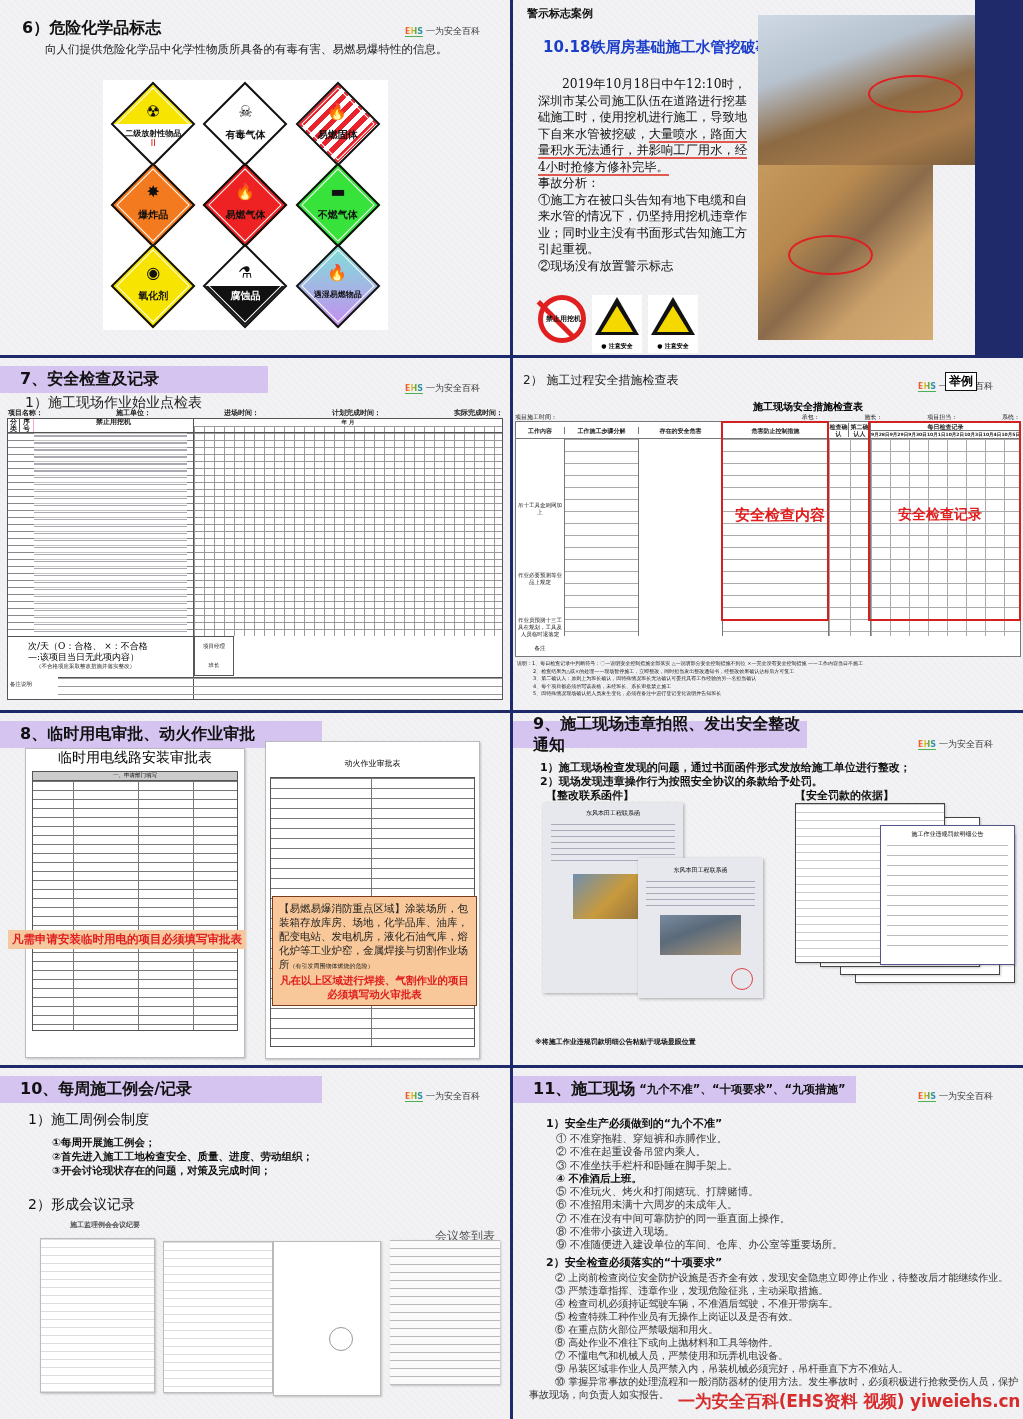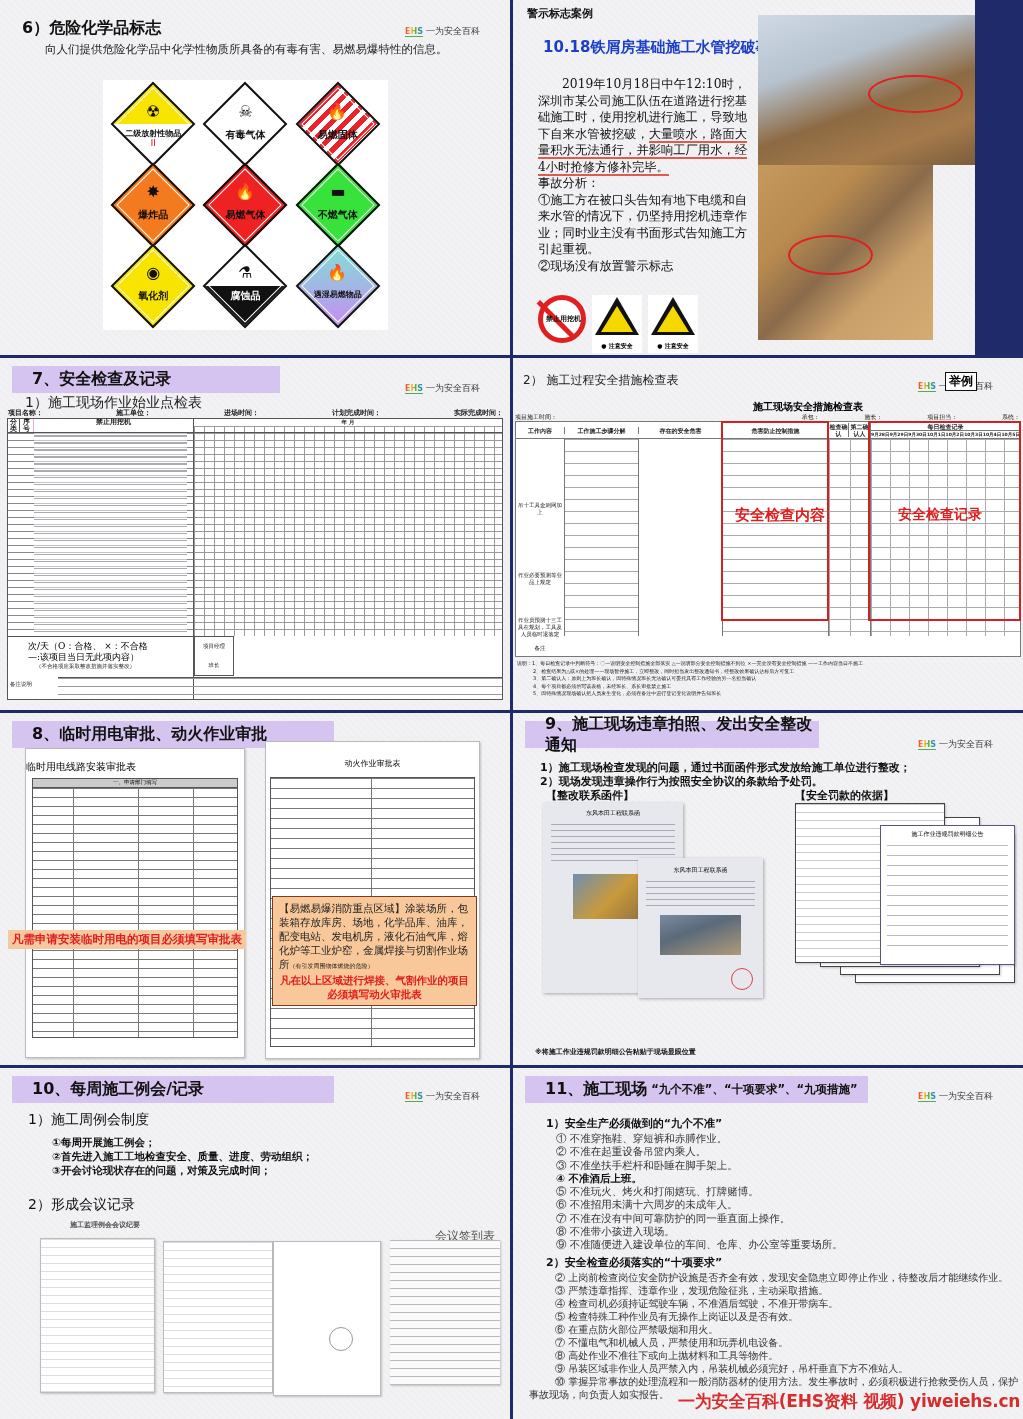--- a/index.html
+++ b/index.html
@@ -8,21 +8,21 @@
 .s1{left:0;top:0;width:510px;height:355px}
 .s2{left:513px;top:0;width:462px;height:355px}
 .s3{left:0;top:358px;width:510px;height:352px}
 .s4{left:513px;top:358px;width:510px;height:352px}
 .s5{left:0;top:713px;width:510px;height:352px}
 .s6{left:513px;top:713px;width:510px;height:352px}
 .s7{left:0;top:1068px;width:510px;height:351px}
 .s8{left:513px;top:1068px;width:510px;height:351px}
 .ehs{position:absolute;right:30px;font-size:9px;color:#333;font-family:"DejaVu Sans",sans-serif;display:flex;align-items:center;gap:3px}
 .ehs .logo{font-weight:bold;font-size:8px;background:linear-gradient(90deg,#e53935,#fbc02d,#43a047,#1e88e5);-webkit-background-clip:text;color:transparent;border-bottom:1px solid #4caf50}
-.band{position:absolute;left:12px;top:8px;height:27px;background:#d5c4f0;padding-left:20px;display:flex;align-items:center;font-weight:bold;font-size:16px;color:#111}
+.band{position:absolute;left:0;top:8px;height:27px;background:#d5c4f0;padding-left:20px;display:flex;align-items:center;font-weight:bold;font-size:16px;color:#111}
 .h-plain{position:absolute;font-weight:bold;color:#111}
 .sub{position:absolute;color:#222}
 
 .signs{position:absolute;left:103px;top:80px;width:285px;height:250px;background:#fff;display:grid;grid-template-columns:repeat(3,1fr);grid-template-rows:repeat(3,1fr);padding:4px}
 .sign{position:relative;display:flex;align-items:center;justify-content:center}
 .diamond{width:60px;height:60px;transform:rotate(45deg);border:2px solid #111;outline:1px solid #fff;outline-offset:-5px}
 .sign .lbl{position:absolute;top:54%;font-size:10px;color:#111;font-family:"DejaVu Serif",serif;font-weight:bold}
 .sign .ic{position:absolute;top:22%;font-size:16px;color:#111}
 
 .case-title{position:absolute;left:30px;top:38px;font-size:15px;font-weight:bold;color:#1a3ec9}
@@ -243,21 +243,21 @@
     <div style="padding-left:16px">4、每个项目都必须填写该表格，未经班长、系长审批禁止施工</div>
     <div style="padding-left:16px">5、因特殊情况现场确认把人员发生变化，必须在备注中进行登记变化说明并告知班长</div>
   </div>
 </section>
 
 <section class="slide s5">
   <div class="band" style="width:322px">
       <span>8、临时用电审批、动火作业审批</span>
     </div>
   <div class="docpaper" style="left:25px;top:35px;width:220px;height:310px;border-color:#bbb">
-    <div style="font-size:10px;margin-top:11px">临时用电线路安装审批表</div>
+    <div style="text-align:center;font-size:14px;margin-top:0">临时用电线路安装审批表</div>
     <div style="margin:4px 6px 0;height:10px;background:#ccc;border:1px solid #555;font-size:5.5px;text-align:center">一、申请部门填写</div>
     <div style="margin:0 6px;height:250px;border:1px solid #555;border-top:none;background-image:linear-gradient(#777 1px,transparent 1px),linear-gradient(90deg,transparent 40px,#777 40px,#777 41px,transparent 41px,transparent 105px,#777 105px,#777 106px,transparent 106px,transparent 160px,#777 160px,#777 161px,transparent 161px);background-size:100% 9px,100% 100%"></div>
   </div>
   <div class="orangebar" style="left:8px;top:217px">凡需申请安装临时用电的项目必须填写审批表</div>
   <div class="docpaper" style="left:265px;top:28px;width:215px;height:318px;border-color:#bbb">
     <div style="text-align:center;font-size:8px;margin-top:16px">动火作业审批表</div>
     <div style="margin:8px 4px 0;height:270px;border:1px solid #555;background-image:linear-gradient(#777 1px,transparent 1px),linear-gradient(90deg,transparent 100px,#777 100px,#777 101px,transparent 101px);background-size:100% 10px,100% 100%"></div>
   </div>
   <div class="callout" style="left:272px;top:183px;width:205px">
     <span>【易燃易爆消防重点区域】涂装场所，包装箱存放库房、场地，化学品库、油库，配变电站、发电机房，液化石油气库，熔化炉等工业炉窑，金属焊接与切割作业场所</span><span style="font-size:6px">（有引发周围物体燃烧的危险）</span>
@@ -291,21 +291,21 @@
   <div style="position:absolute;left:282px;top:90px;width:220px;height:182px">
     <div class="docpaper" style="left:60px;top:30px;width:160px;height:150px"></div>
     <div class="docpaper" style="left:45px;top:22px;width:160px;height:150px"></div>
     <div class="docpaper" style="left:25px;top:14px;width:160px;height:150px"></div>
     <div class="docpaper" style="left:0;top:0;width:150px;height:160px;background-image:linear-gradient(#ccc 1px,transparent 1px);background-size:100% 8px"></div>
     <div class="docpaper" style="left:85px;top:22px;width:135px;height:140px;border:1.5px solid #558">
       <div style="text-align:center;font-size:6px;padding-top:4px">施工作业违规罚款明细公告</div>
       <div style="margin:6px 6px;height:110px;background-image:linear-gradient(#bbb 1px,transparent 1px);background-size:100% 10px"></div>
     </div>
   </div>
-  <div class="h-plain" style="left:22px;top:334px;font-size:7px">※将施工作业违规罚款明细公告粘贴于现场显眼位置</div>
+  <div class="h-plain" style="left:22px;top:324px;font-size:7px">※将施工作业违规罚款明细公告粘贴于现场显眼位置</div>
 </section>
 
 <section class="slide s7">
   <div class="band" style="width:322px">
       <span>10、每周施工例会/记录</span>
     </div>
   <div class="ehs" style="top:22px">
       <span class="logo">EHS</span>
       <span>一为安全百科</span>
     </div>
@@ -347,19 +347,19 @@
     <div>⑧ 不准带小孩进入现场。</div>
     <div>⑨ 不准随便进入建设单位的车间、仓库、办公室等重要场所。</div>
   </div>
   <div class="h-plain" style="left:33px;top:187px;font-size:11px">2）安全检查必须落实的“十项要求”</div>
   <div class="bullets" style="left:16px;top:203px;width:494px;font-size:10px;line-height:13px">
     <div style="padding-left:26px;white-space:nowrap">② 上岗前检查岗位安全防护设施是否齐全有效，发现安全隐患立即停止作业，待整改后才能继续作业。</div>
     <div style="padding-left:26px">③ 严禁违章指挥、违章作业，发现危险征兆，主动采取措施。</div>
     <div style="padding-left:26px">④ 检查司机必须持证驾驶车辆，不准酒后驾驶，不准开带病车。</div>
     <div style="padding-left:26px">⑤ 检查特殊工种作业员有无操作上岗证以及是否有效。</div>
     <div style="padding-left:26px">⑥ 在重点防火部位严禁吸烟和用火。</div>
+    <div style="padding-left:26px">⑧ 高处作业不准往下或向上抛材料和工具等物件。</div>
     <div style="padding-left:26px">⑦ 不懂电气和机械人员，严禁使用和玩弄机电设备。</div>
-    <div style="padding-left:26px">⑧ 高处作业不准往下或向上抛材料和工具等物件。</div>
     <div style="padding-left:26px">⑨ 吊装区域非作业人员严禁入内，吊装机械必须完好，吊杆垂直下方不准站人。</div>
     <div style="text-indent:26px">⑩ 掌握异常事故的处理流程和一般消防器材的使用方法。发生事故时，必须积极进行抢救受伤人员，保护事故现场，向负责人如实报告。</div>
   </div>
   <div class="wm">一为安全百科(EHS资料 视频) yiweiehs.cn</div>
 </section>
 
 </body></html>

